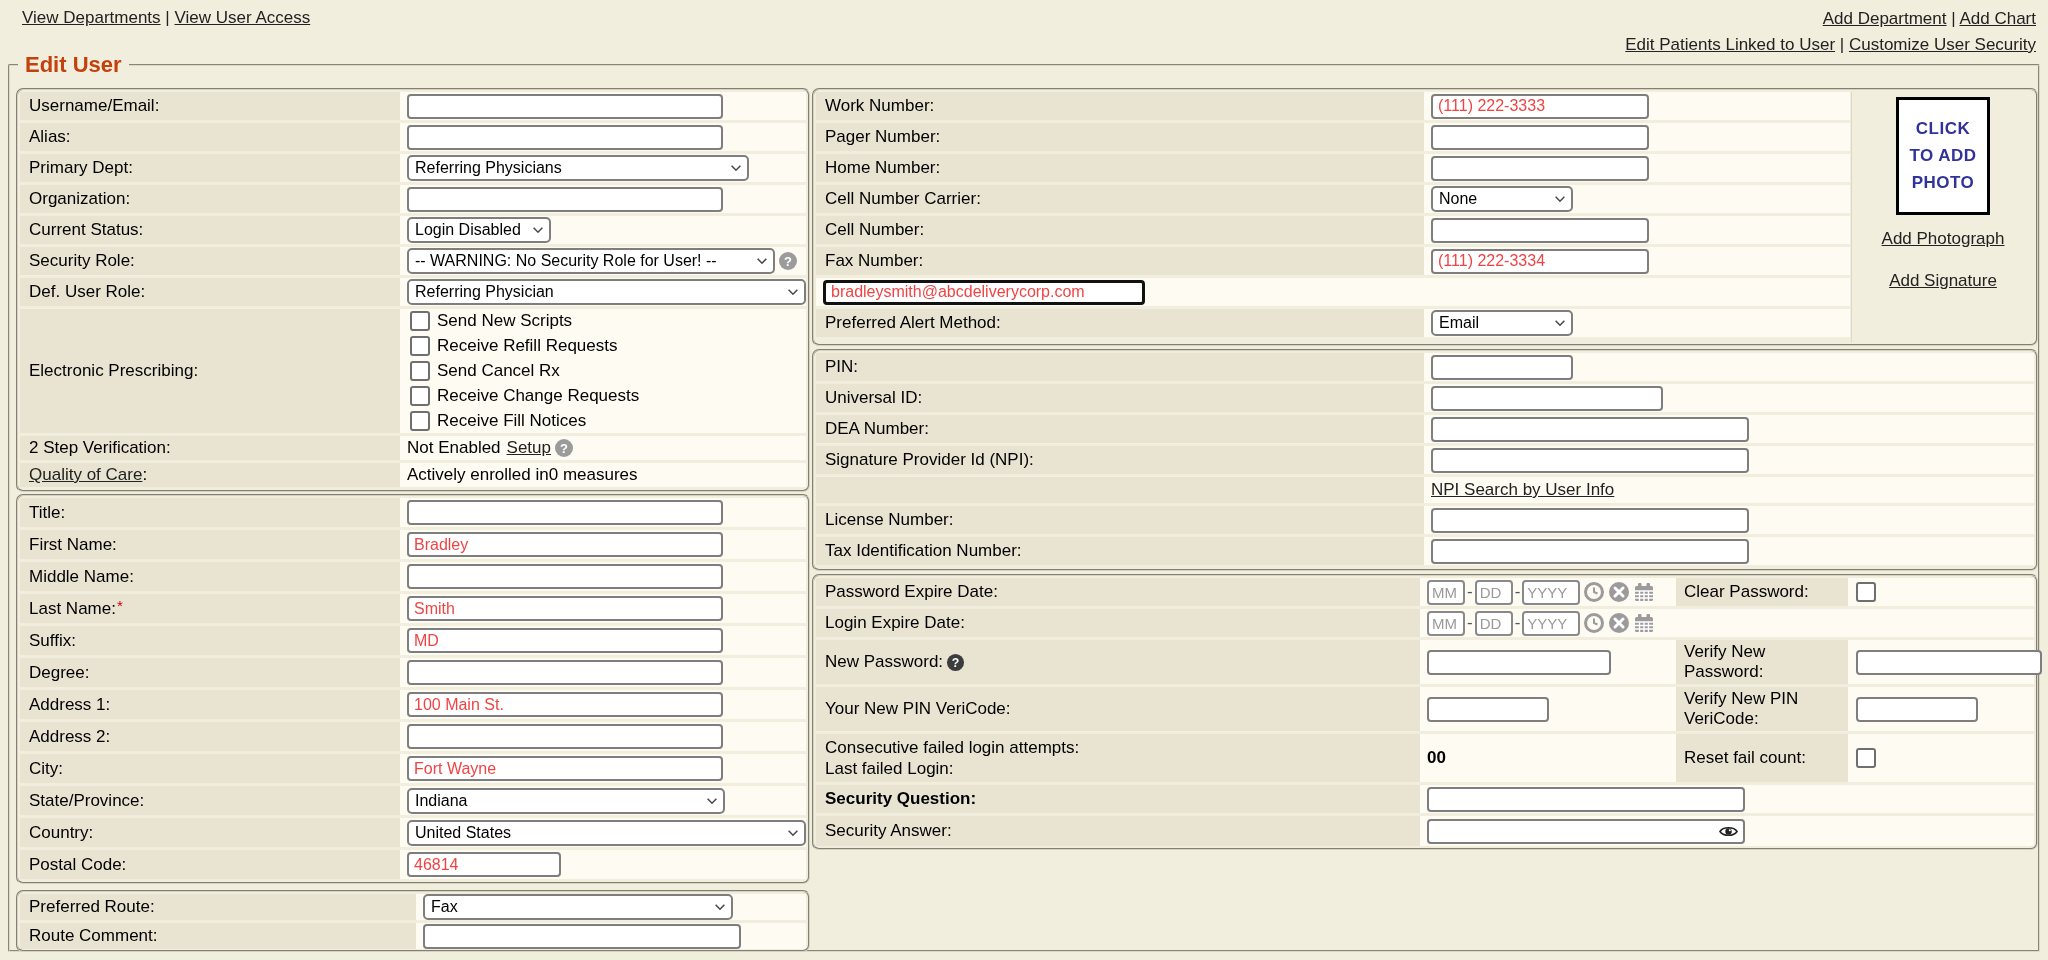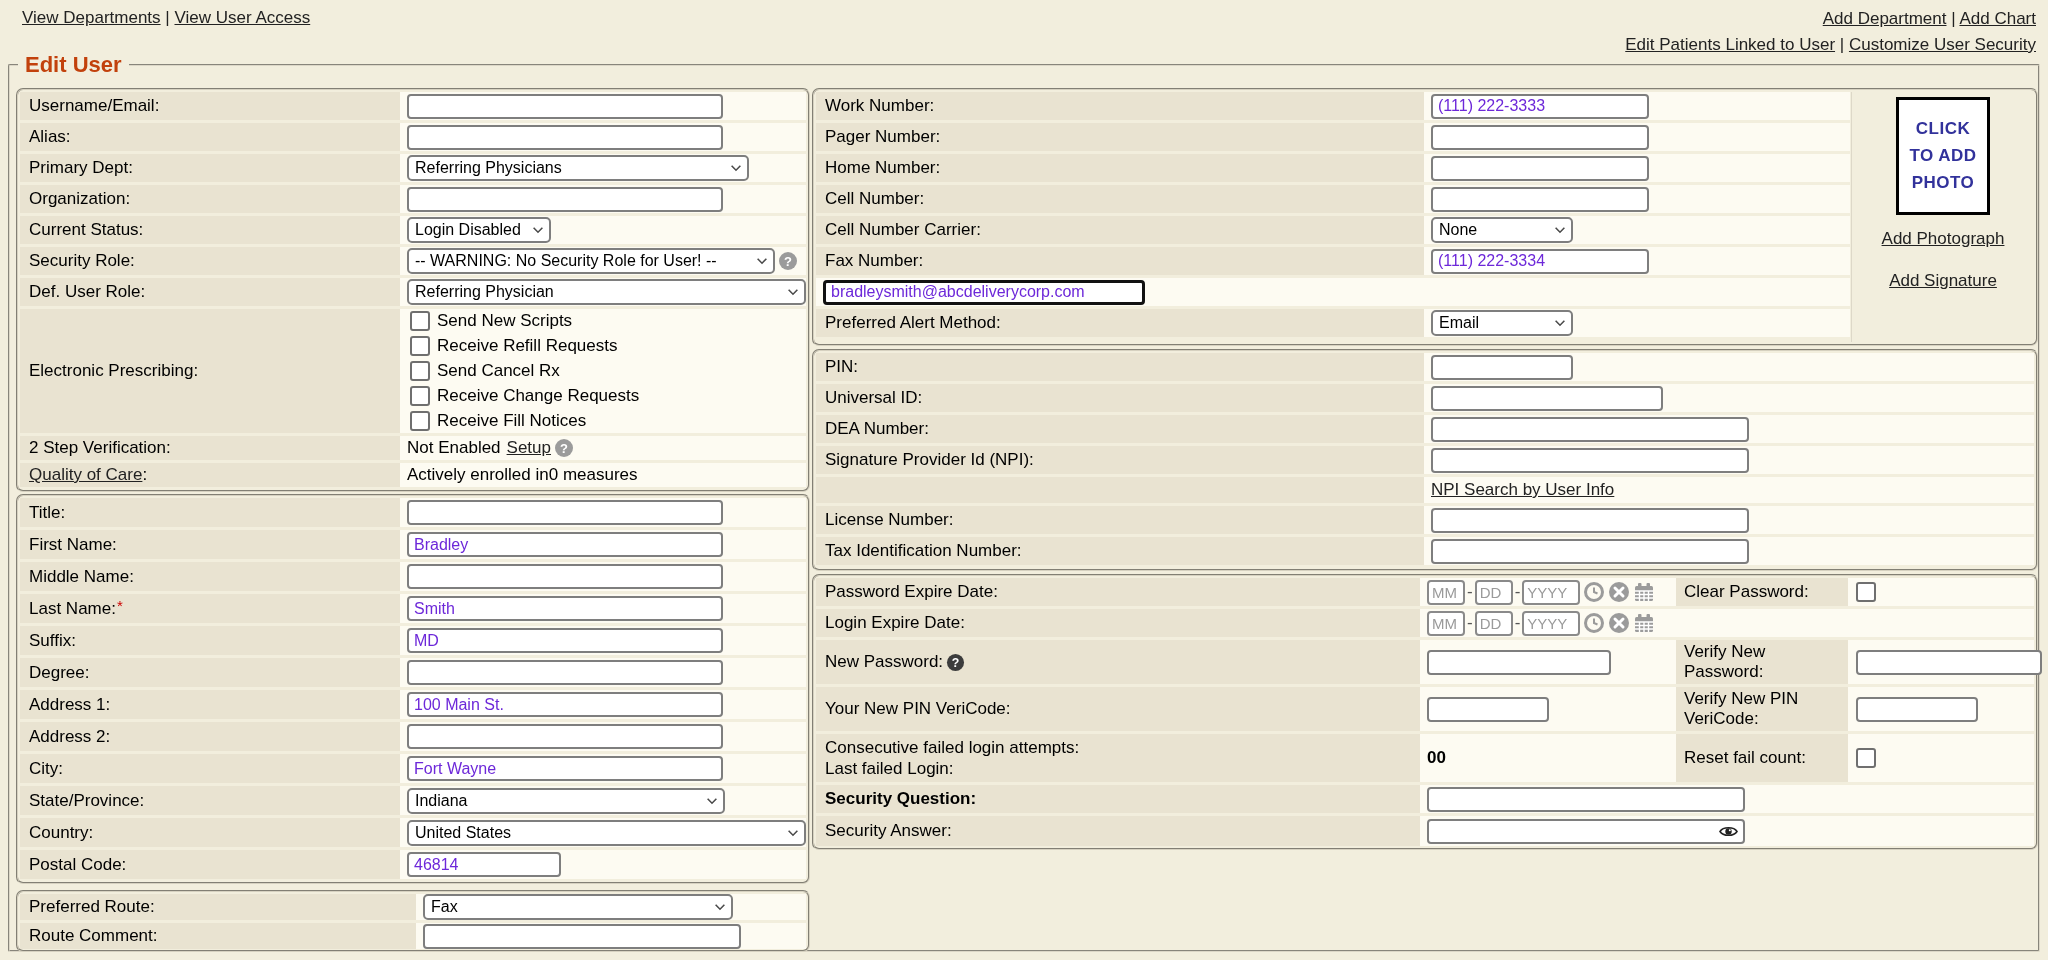--- a/index.html
+++ b/index.html
@@ -50,21 +50,21 @@
     box-sizing:border-box;flex:none;width:172px;line-height:20px;
   }
   .con2{
     background:#fdfbf2;display:flex;align-items:center;padding-left:8px;
     box-sizing:border-box;flex:1;min-width:0;
   }
   .labstack{flex-direction:column;align-items:flex-start;justify-content:center;line-height:21px}
   
   input.ti{
     height:25px;border:2px solid #7e7e7e;border-radius:4px;background:#fff;
-    font-family:"Liberation Sans", sans-serif;font-size:16px;color:#6d28d9;
+    font-family:"Liberation Sans", sans-serif;font-size:16px;color:#ef4444;
     padding:0 5px;box-sizing:border-box;outline:none;
   }
   input.ti.focus{border:3px solid #111}
   .sel{
     height:26px;border:2px solid #7e7e7e;border-radius:5px;background:#fff;
     display:flex;align-items:center;box-sizing:border-box;position:relative;
     padding:0 26px 0 6px;font-size:16px;white-space:nowrap;overflow:hidden;cursor:pointer;
   }
   .sel .chev{position:absolute;right:4px;top:50%;transform:translateY(-50%);display:flex}
   .cb{
@@ -430,39 +430,39 @@
       <div class="row" style="height: 28px;">
         <div class="lab" style="width: 608px;">
           <span>Home Number:</span>
         </div>
         <div class="con">
           <input class="ti" type="text" style="width: 218px;">
         </div>
       </div>
       <div class="row" style="height: 28px;">
         <div class="lab" style="width: 608px;">
-          <span>Cell Number:</span>
-        </div>
-        <div class="con">
-          <input class="ti" type="text" style="width: 218px;">
-        </div>
-      </div>
-      <div class="row" style="height: 28px;">
-        <div class="lab" style="width: 608px;">
           <span>Cell Number Carrier:</span>
         </div>
         <div class="con">
           <div class="sel" style="width: 142px;">
             <span>None</span>
             <span class="chev">
               <svg width="14" height="14" viewBox="0 0 16 16">
                 <path d="M3 5.5 L8 10.5 L13 5.5" fill="none" stroke="#4a4a4a" stroke-width="1.8"></path>
               </svg>
             </span>
           </div>
+        </div>
+      </div>
+      <div class="row" style="height: 28px;">
+        <div class="lab" style="width: 608px;">
+          <span>Cell Number:</span>
+        </div>
+        <div class="con">
+          <input class="ti" type="text" style="width: 218px;">
         </div>
       </div>
       <div class="row" style="height: 28px;">
         <div class="lab" style="width: 608px;">
           <span>Fax Number:</span>
         </div>
         <div class="con">
           <input class="ti" type="text" value="(111) 222-3334" style="width: 218px;">
         </div>
       </div>

